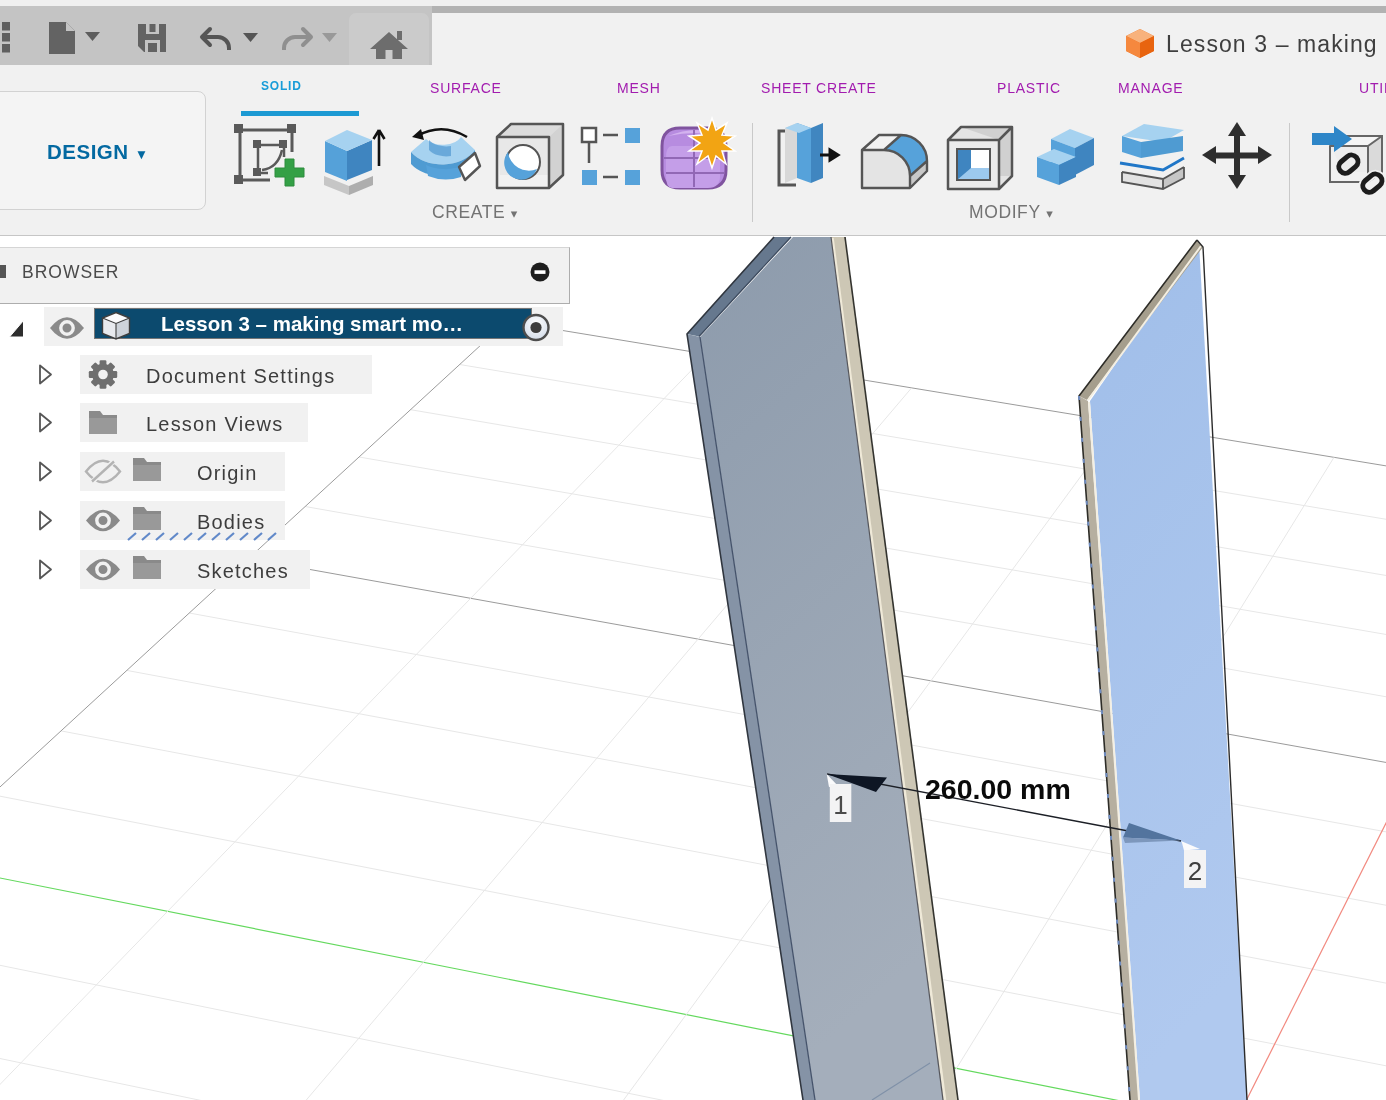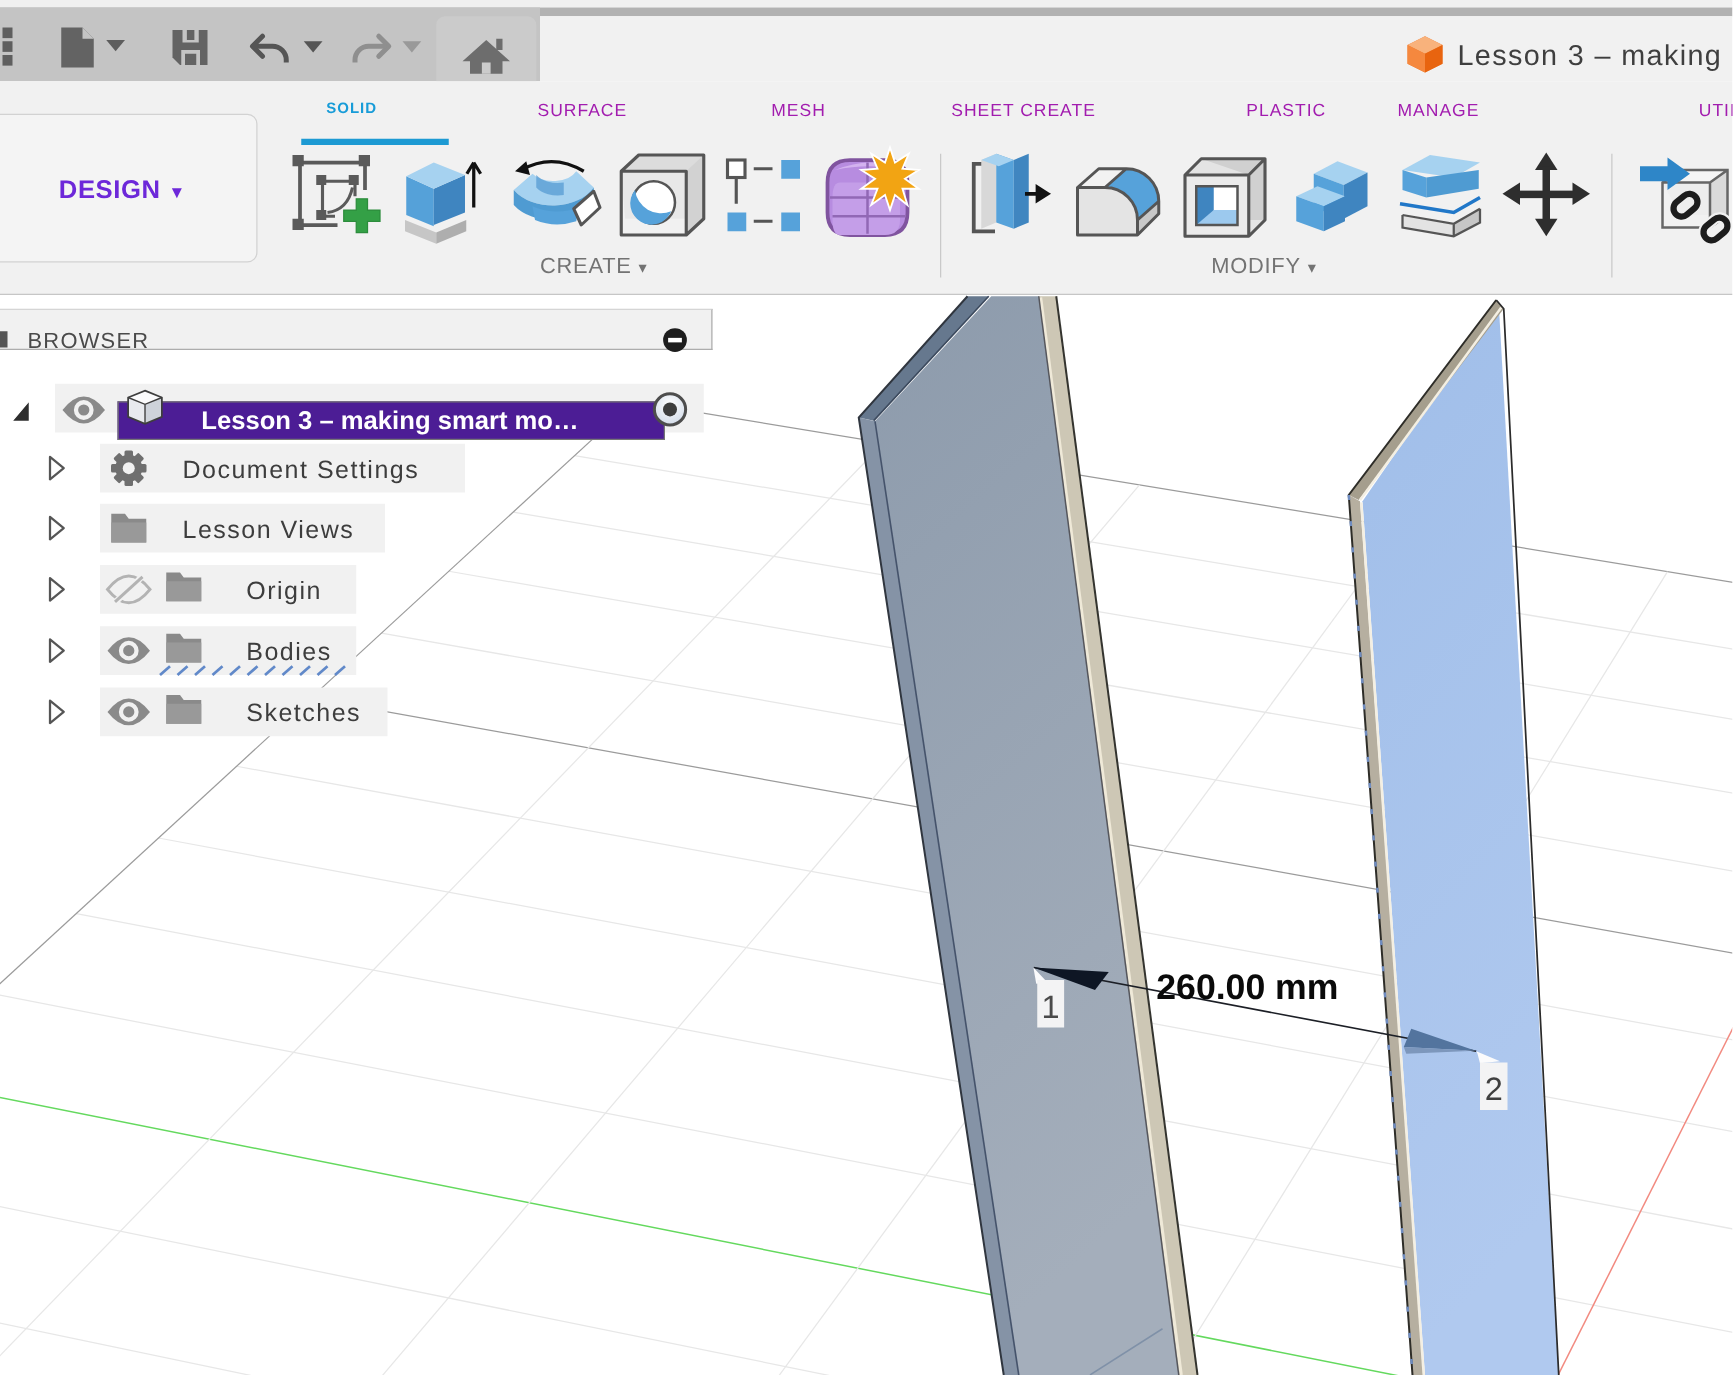--- a/index.html
+++ b/index.html
@@ -13,27 +13,27 @@
   #doctab{left:432px;top:13px;width:954px;height:52px;background:#f1f1f1;}
   #hometab{left:349px;top:13px;width:80px;height:52px;background:#cbcbcb;border-radius:7px 7px 0 0;}
   
   #ribbon{left:0;top:65px;width:1386px;height:171px;background:#f1f1f1;border-bottom:1px solid #c6c6c6;box-sizing:border-box;}
   .rtab{position:absolute;top:80px;font-size:14px;color:#a21caf;letter-spacing:0.8px;}
   .rtab.sel{color:#189cd8;font-weight:bold;font-size:12px;top:79px;}
   #solidline{left:241px;top:111px;width:118px;height:5px;background:#1d9ad3;}
   .grplabel{position:absolute;top:202px;font-size:17.5px;color:#737373;letter-spacing:0.6px;}
   .sep{position:absolute;top:123px;height:99px;width:1px;background:#c9c9c9;}
   #designbox{left:-10px;top:91px;width:216px;height:119px;background:#f4f4f4;border:1px solid #d2d2d2;border-radius:8px;box-sizing:border-box;}
-  #designbox > span{position:absolute;left:56px;top:48px;font-size:20.5px;font-weight:bold;color:#6d28d9;letter-spacing:0.5px;}
+  #designbox > span{position:absolute;left:56px;top:48px;font-size:20.5px;font-weight:bold;color:#0369a1;letter-spacing:0.5px;}
   
-  #bheader{left:0;top:247px;width:570px;height:33px;background:#f1f1f1;border:1px solid #adadad;border-top-color:#d5d5d5;border-left:none;box-sizing:border-box;}
+  #bheader{left:0;top:247px;width:570px;height:57px;background:#f1f1f1;border:1px solid #adadad;border-top-color:#d5d5d5;border-left:none;box-sizing:border-box;}
   #bheader span{position:absolute;left:22px;top:14px;font-size:17.5px;color:#4a4a4a;letter-spacing:1px;}
   .rowbg{position:absolute;background:#f1f1f1;}
   .rtext{position:absolute;font-size:20px;color:#3d3d3d;letter-spacing:1.2px;}
-  #selrow{left:94px;top:321px;width:438px;height:31px;background:#4c1d95;border:1px solid #757575;box-sizing:border-box;}
+  #selrow{left:94px;top:308px;width:438px;height:31px;background:#0c4a6e;border:1px solid #757575;box-sizing:border-box;}
   #selrow span{position:absolute;left:66px;top:3px;font-size:20.5px;font-weight:bold;color:#fff;white-space:nowrap;width:348px;overflow:hidden;display:inline-block;}
   
   #viewport{left:0;top:236px;width:1386px;height:864px;background:#fff;}
   svg{position:absolute;left:0;top:0;}
   .gm{stroke:#e7e7e7;stroke-width:1;}
   .gM{stroke:#9b9b9b;stroke-width:1;}
   .g0{stroke:#64d95e;stroke-width:1.2;}
   .r0{stroke:#f28a80;stroke-width:1.2;}
 </style>
 </head>

